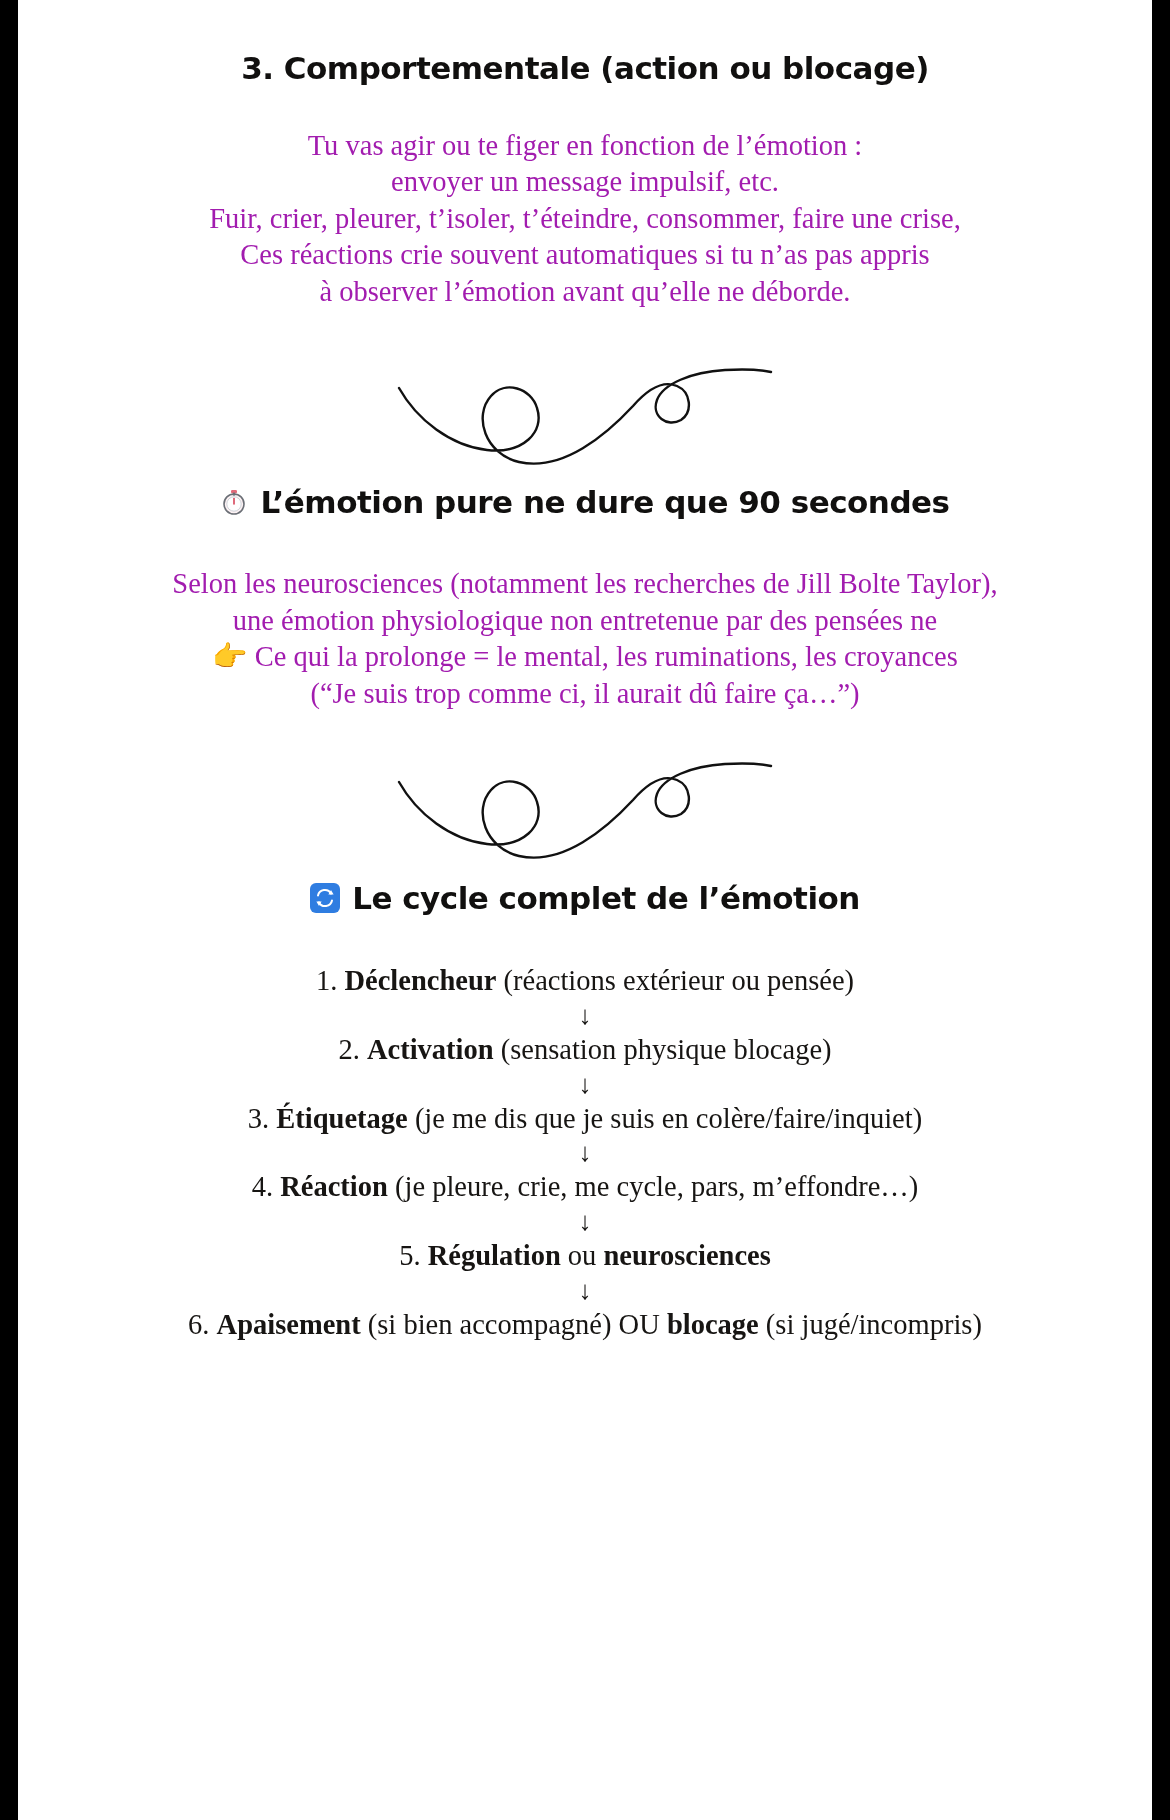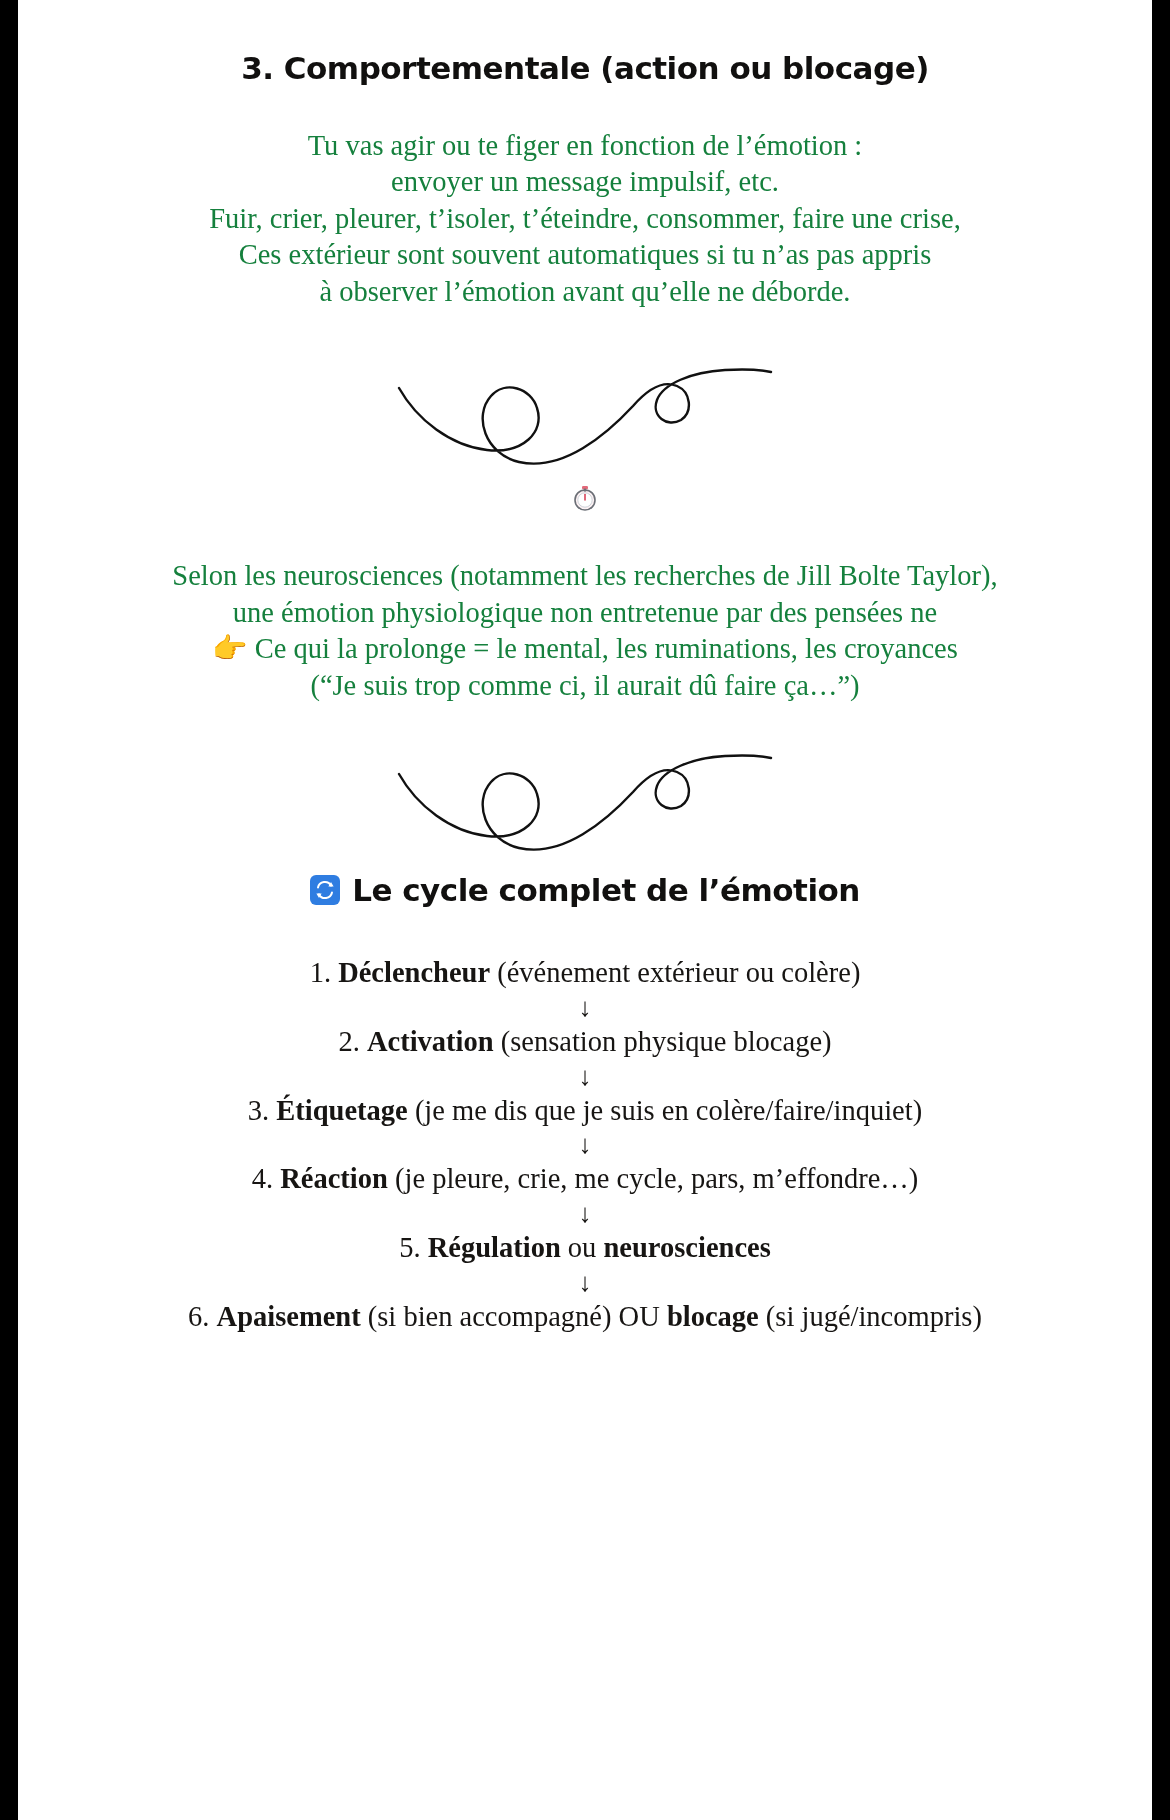--- a/index.html
+++ b/index.html
@@ -31,21 +31,21 @@
     text-align: center;
     color: #11100f;
   }
   .h-top {
     margin-top: 50px;
   }
   .body-block {
     text-align: center;
     font-size: 28.5px;
     line-height: 1.28;
-    color: #15803d;
+    color: #a21caf;
     margin: 0 auto;
   }
   .body-block p {
     margin: 0;
   }
   .squiggle-wrap {
     text-align: center;
     margin: 0;
     height: 120px;
   }
@@ -98,40 +98,41 @@
 <body>
 
 <div class="page">
 
   <div class="section-heading h-top">3. Comportementale (action ou blocage)</div>
 
   <div class="body-block" style="margin-top:42px;">
     <p>Tu vas agir ou te figer en fonction de l’émotion :</p>
     <p>envoyer un message impulsif, etc.</p>
     <p>Fuir, crier, pleurer, t’isoler, t’éteindre, consommer, faire une crise,</p>
-    <p>Ces extérieur sont souvent automatiques si tu n’as pas appris</p>
+    <p>Ces réactions crie souvent automatiques si tu n’as pas appris</p>
     <p>à observer l’émotion avant qu’elle ne déborde.</p>
   </div>
 
   <div class="squiggle-wrap" style="margin-top:52px;">
     <svg width="380" height="108" viewBox="0 0 380 108" fill="none" xmlns="http://www.w3.org/2000/svg">
       <path d="M4 26 C22 58, 56 84, 92 88 C128 92, 150 70, 142 46 C136 26, 110 18, 96 34 C78 54, 90 92, 124 100 C168 110, 212 72, 238 44 C252 28, 268 18, 282 24 C296 30, 298 50, 286 58 C272 66, 256 54, 262 38 C268 22, 296 10, 330 8 C346 7, 362 7, 376 10" stroke="#111111" stroke-width="2.4" stroke-linecap="round" fill="none"></path>
     </svg>
   </div>
 
   <div class="heading-icon-row" style="margin-top:2px;">
     <span class="clock-icon">
       <svg width="28" height="28" viewBox="0 0 28 28" xmlns="http://www.w3.org/2000/svg">
         <circle cx="14" cy="16" r="10" fill="#fdf2f4" stroke="#6b6f76" stroke-width="1.6"></circle>
         <circle cx="14" cy="16" r="7.2" fill="#ffffff" stroke="#cfd4da" stroke-width="1"></circle>
         <rect x="11" y="2" width="6" height="3.2" rx="1.2" fill="#e36a7a"></rect>
         <rect x="12.8" y="4.6" width="2.4" height="3" fill="#6b6f76"></rect>
         <line x1="14" y1="16" x2="14" y2="10.5" stroke="#d7455a" stroke-width="1.6" stroke-linecap="round"></line>
       </svg>
     </span>
+    <span class="section-heading" style="margin:0;">L’émotion pure ne dure que 90 secondes</span>
   </div>
 
   <div class="body-block" style="margin-top:46px;">
     <p>Selon les neurosciences (notamment les recherches de Jill Bolte Taylor),</p>
     <p>une émotion physiologique non entretenue par des pensées ne</p>
     <p>👉 Ce qui la prolonge = le mental, les ruminations, les croyances</p>
     <p>(“Je suis trop comme ci, il aurait dû faire ça…”)</p>
   </div>
 
   <div class="squiggle-wrap" style="margin-top:44px;">
@@ -149,21 +150,21 @@
         <polygon points="5,19 2.4,14.6 7.6,14.6" fill="#ffffff"></polygon>
       </svg>
     </span>
     <span class="section-heading" style="margin:0;">Le cycle complet de l’émotion</span>
   </div>
 
   <div class="cycle-list" style="margin-top:48px;">
     <p class="cycle-step">
       <span>1.</span>
       <b>Déclencheur</b>
-      <span>(événement extérieur ou colère)</span>
+      <span>(réactions extérieur ou pensée)</span>
     </p>
     <p class="arrow">↓</p>
     <p class="cycle-step">
       <span>2.</span>
       <b>Activation</b>
       <span>(sensation physique blocage)</span>
     </p>
     <p class="arrow">↓</p>
     <p class="cycle-step">
       <span>3.</span>

